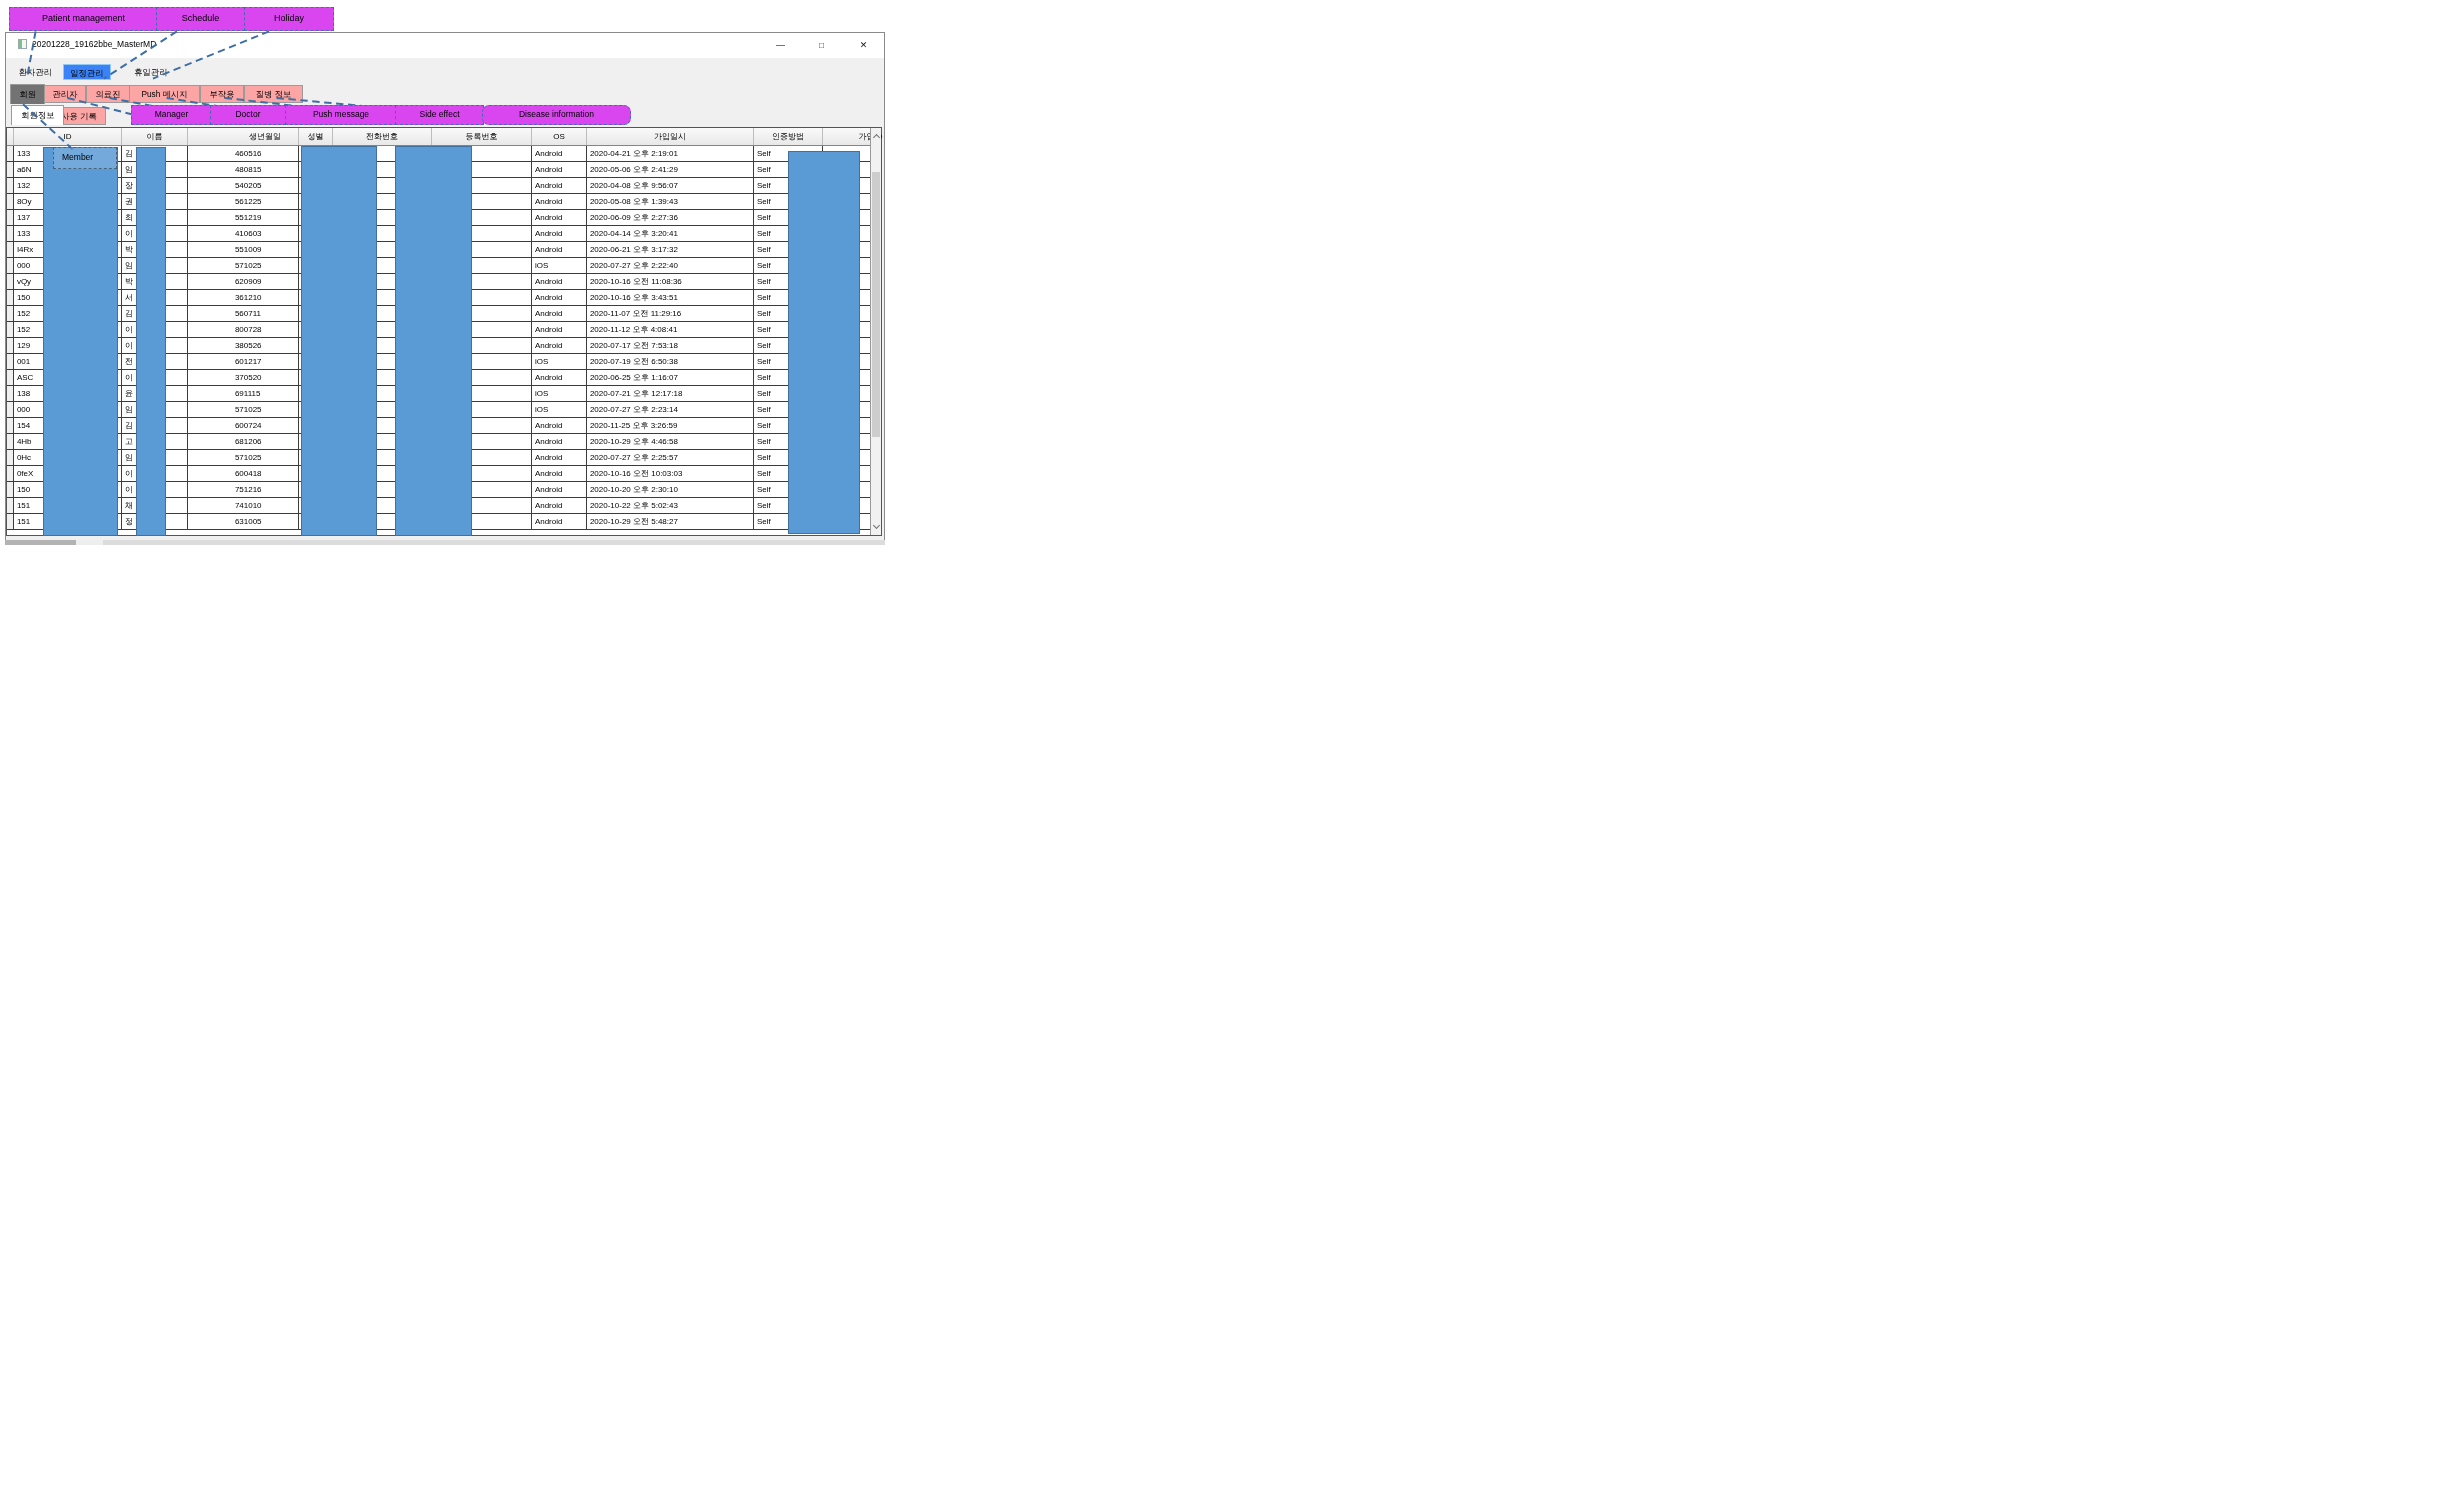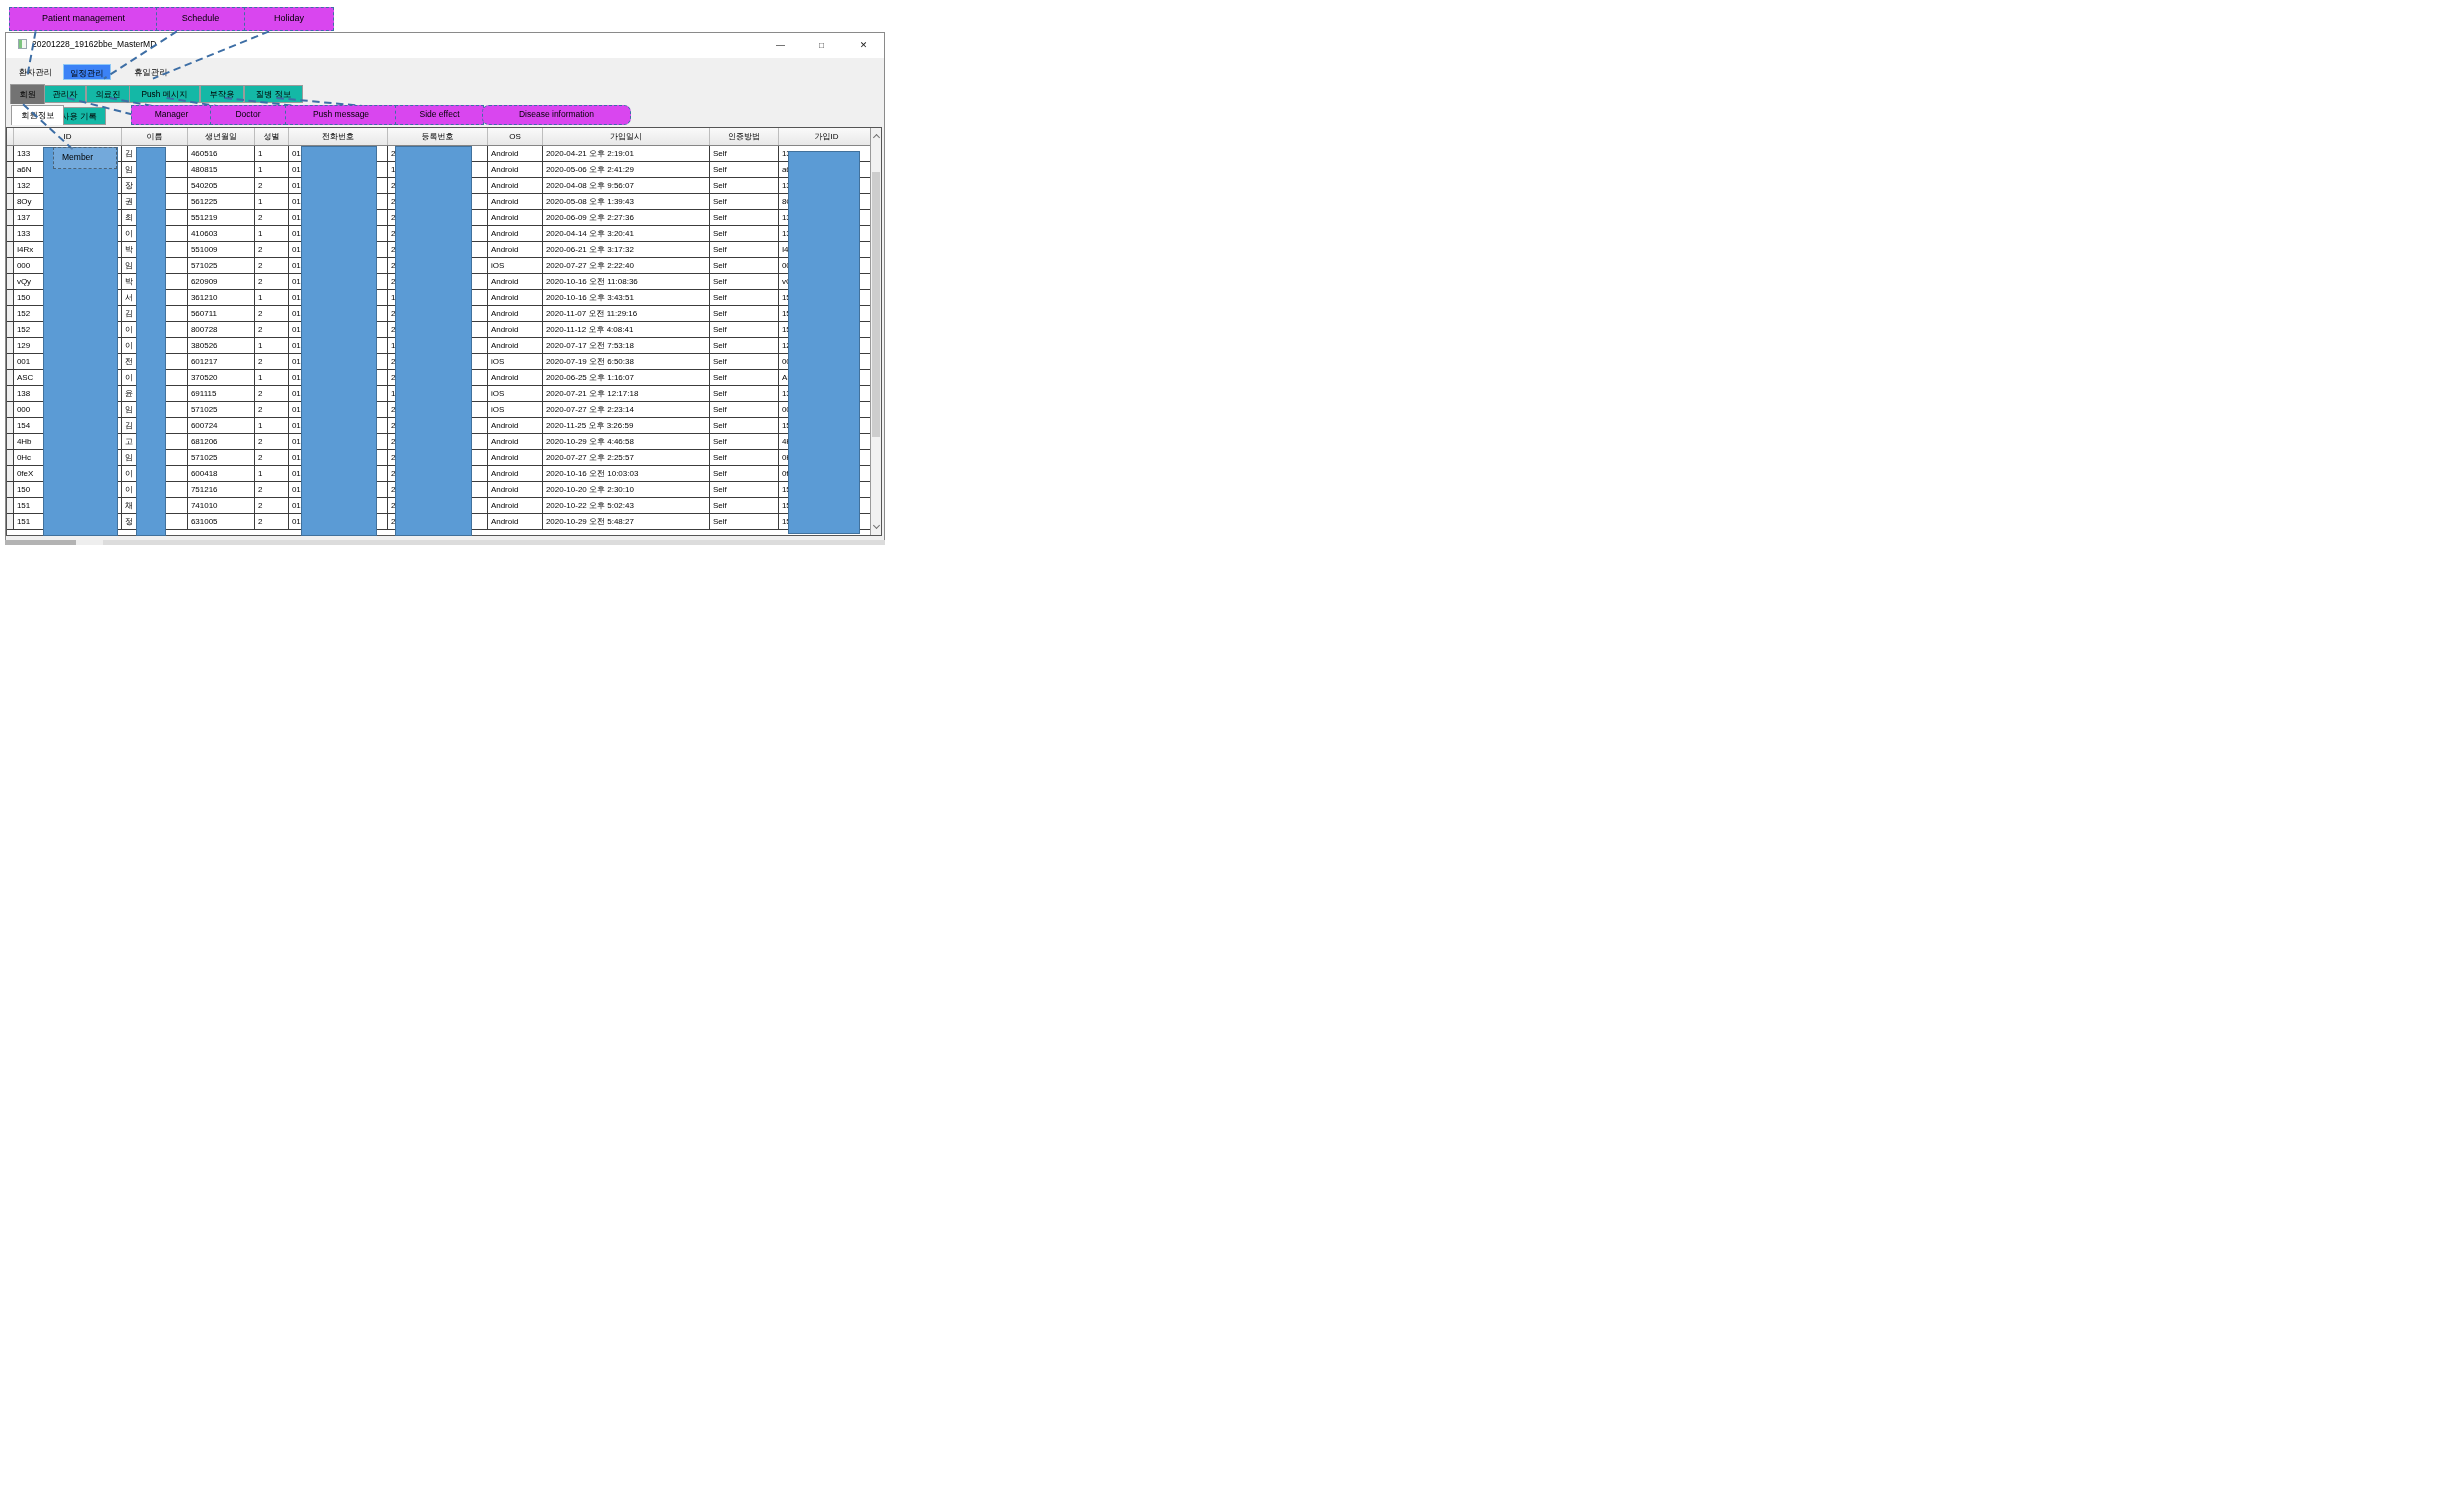--- a/index.html
+++ b/index.html
@@ -16,40 +16,40 @@
   .win-btn{position:absolute;top:0;width:25px;height:24.5px;text-align:center;line-height:24.5px;
            font-size:9px;color:#222;}
   .btn-min{left:768px;} .btn-max{left:809px;font-size:8.5px;} .btn-close{left:851px;}
 
   
   .menu-item{position:absolute;top:64px;height:16px;line-height:16px;font-size:8.3px;
              padding:0 6.3px;box-sizing:border-box;}
   .menu-item.hl{background:#3b82f6;border:0.6px solid #90c8f6;}
 
   
-  .tab,.subtab{position:absolute;background:#14b8a6;border:0.6px solid #9b9b9b;box-sizing:border-box;
+  .tab,.subtab{position:absolute;background:#fca5a5;border:0.6px solid #9b9b9b;box-sizing:border-box;
       text-align:center;font-size:8.3px;color:#000;overflow:hidden;white-space:nowrap;}
   .tab{top:85px;height:18px;line-height:17px;}
   .tab.sel{top:84px;height:20px;background:#737373;border-bottom:none;z-index:2;line-height:19.4px;}
   .subtab{top:107px;height:18px;line-height:17px;}
   .subtab.sel{top:105px;height:20px;background:#fff;border-bottom:none;z-index:2;line-height:18px;}
 
   
   .grid{position:absolute;left:5.7px;top:127px;width:876px;height:409px;background:#fff;
         border:0.6px solid #555;box-sizing:border-box;z-index:1;}
   .grid-header{position:absolute;left:0;top:0;width:866px;height:17.7px;display:flex;
         background:linear-gradient(#fafafa,#e8e8e8);border-bottom:0.6px solid #858585;box-sizing:border-box;}
   .hcell{box-sizing:border-box;border-right:0.6px solid #bdbdbd;text-align:center;line-height:17px;
         font-size:8px;overflow:hidden;white-space:nowrap;flex:0 0 auto;}
   .grid-body{position:absolute;left:0;top:17.7px;width:866px;}
   .row{display:flex;height:16px;box-sizing:border-box;border-bottom:1.1px solid #3c3c3c;background:#fff;}
   .cell{box-sizing:border-box;border-right:0.6px solid #3c3c3c;font-size:8px;line-height:15px;
         padding-left:2.8px;overflow:hidden;white-space:nowrap;flex:0 0 auto;}
   .cell.c0{background:#f0f0f0;padding:0;}
-  .c0{width:7.4px;} .c1{width:108px;} .c2{width:66px;} .c3{width:67px;} .c4{width:34px;}
+  .c0{width:7.4px;} .c1{width:108px;} .c2{width:66px;} .c3{width:67px;margin-left:44px;} .c4{width:34px;}
   .c5{width:99px;} .c6{width:100px;} .c7{width:55px;} .c8{width:167px;} .c9{width:69px;} .c10{width:96px;}
 
   
   .vscroll{position:absolute;right:0;top:0;width:10.3px;height:407px;background:#f1f1f1;
            border-left:0.6px solid #999;box-sizing:border-box;}
   .vs-btn{position:absolute;left:0;width:9.7px;height:17px;background:#f1f1f1;}
   .vs-up{top:0;} .vs-down{bottom:0;}
   .chev{position:absolute;left:2.3px;width:4px;height:4px;border-left:1.1px solid #707070;border-top:1.1px solid #707070;}
   .vs-up .chev{top:6.8px;transform:rotate(45deg);}
   .vs-down .chev{top:4.6px;transform:rotate(225deg);}

